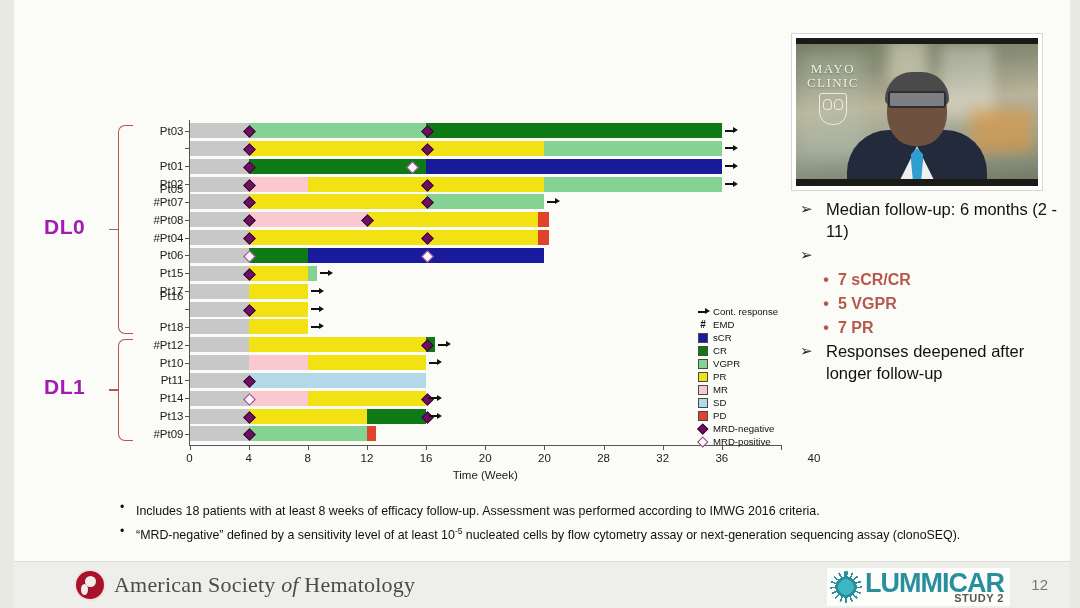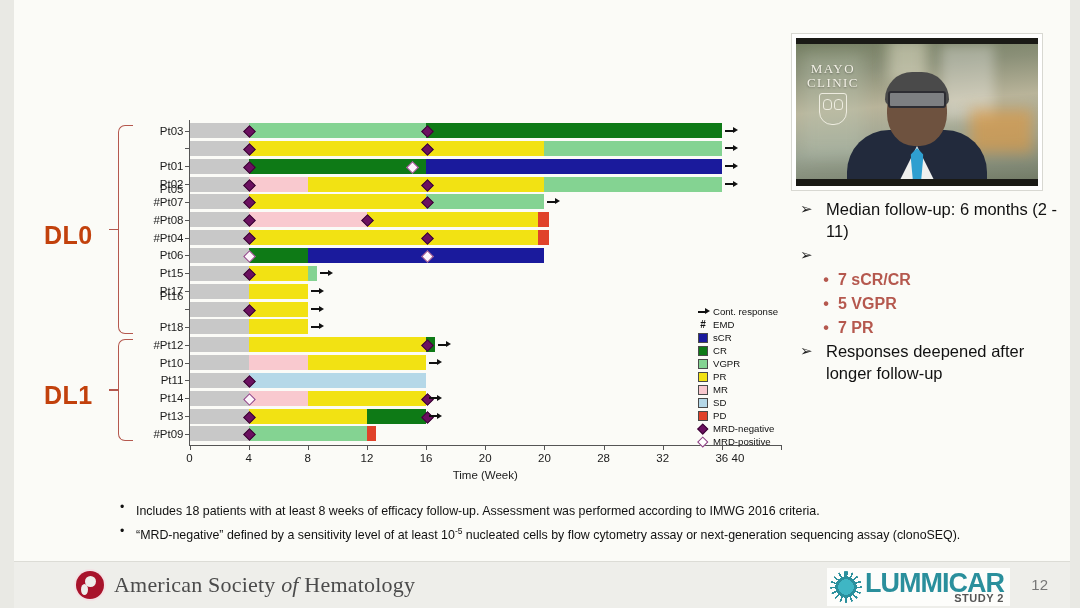--- a/index.html
+++ b/index.html
@@ -110,23 +110,22 @@
   .arrow .headt{
     position:absolute;top:0;width:0;height:0;
     border-top:3.6px solid transparent;border-bottom:3.6px solid transparent;
     border-left:5px solid #111;
   }
 
   
   .brace{position:absolute;border:1.8px solid #b5584e;border-right:none;}
   .brace-mid{position:absolute;width:9px;height:1.8px;background:#b5584e;}
   .dl{
-    position:absolute;color:#c2410c;font-weight:bold;font-size:25px;
+    position:absolute;color:#a21caf;font-weight:bold;font-size:21px;
     letter-spacing:.5px;
-    margin-top:6px;
   }
 
   
   #legend{position:absolute;left:698px;top:305px;width:100px;font-size:9.6px;color:#111;}
   .lg{display:flex;align-items:center;height:13px;}
   .lg .sw{width:10px;height:10px;margin-right:5px;border:1px solid #4a4a4a;box-sizing:border-box;flex:0 0 auto;}
   .lg .txt{white-space:nowrap;}
   .lg .mk{width:10px;margin-right:5px;display:flex;justify-content:center;flex:0 0 auto;}
   .lg .dia{width:5.5px;height:5.5px;transform:rotate(45deg);}
   .lg .dia.neg{background:#6b1060;border:1px solid #3a0733;}
@@ -438,21 +437,21 @@
         <div class="xtlab" style="left: 485.25px;">20</div>
         <div class="xtick" style="left: 544.4px;"></div>
         <div class="xtlab" style="left: 544.4px;">20</div>
         <div class="xtick" style="left: 603.55px;"></div>
         <div class="xtlab" style="left: 603.55px;">28</div>
         <div class="xtick" style="left: 662.7px;"></div>
         <div class="xtlab" style="left: 662.7px;">32</div>
         <div class="xtick" style="left: 721.85px;"></div>
         <div class="xtlab" style="left: 721.85px;">36</div>
         <div class="xtick" style="left: 781px;"></div>
-        <div class="xtlab" style="left: 738px; text-align: right;">40</div>
+        <div class="xtlab" style="left: 814px; text-align: right;">40</div>
       </div>
     <div id="xaxis-title" style="left: 485.25px;">Time (Week)</div>
     <div id="braces">
         <div class="brace" style="left: 118px; top: 125px; width: 14px; height: 207.35px; border-radius: 7px 0px 0px 7px;"></div>
         <div class="brace-mid" style="left: 109px; top: 228.675px;"></div>
         <div class="dl" style="left: 44px; top: 214.675px;">DL0</div>
         <div class="brace" style="left: 118px; top: 339.2px; width: 14px; height: 100.25px; border-radius: 7px 0px 0px 7px;"></div>
         <div class="brace-mid" style="left: 109px; top: 389.325px;"></div>
         <div class="dl" style="left: 44px; top: 375.325px;">DL1</div>
       </div>

